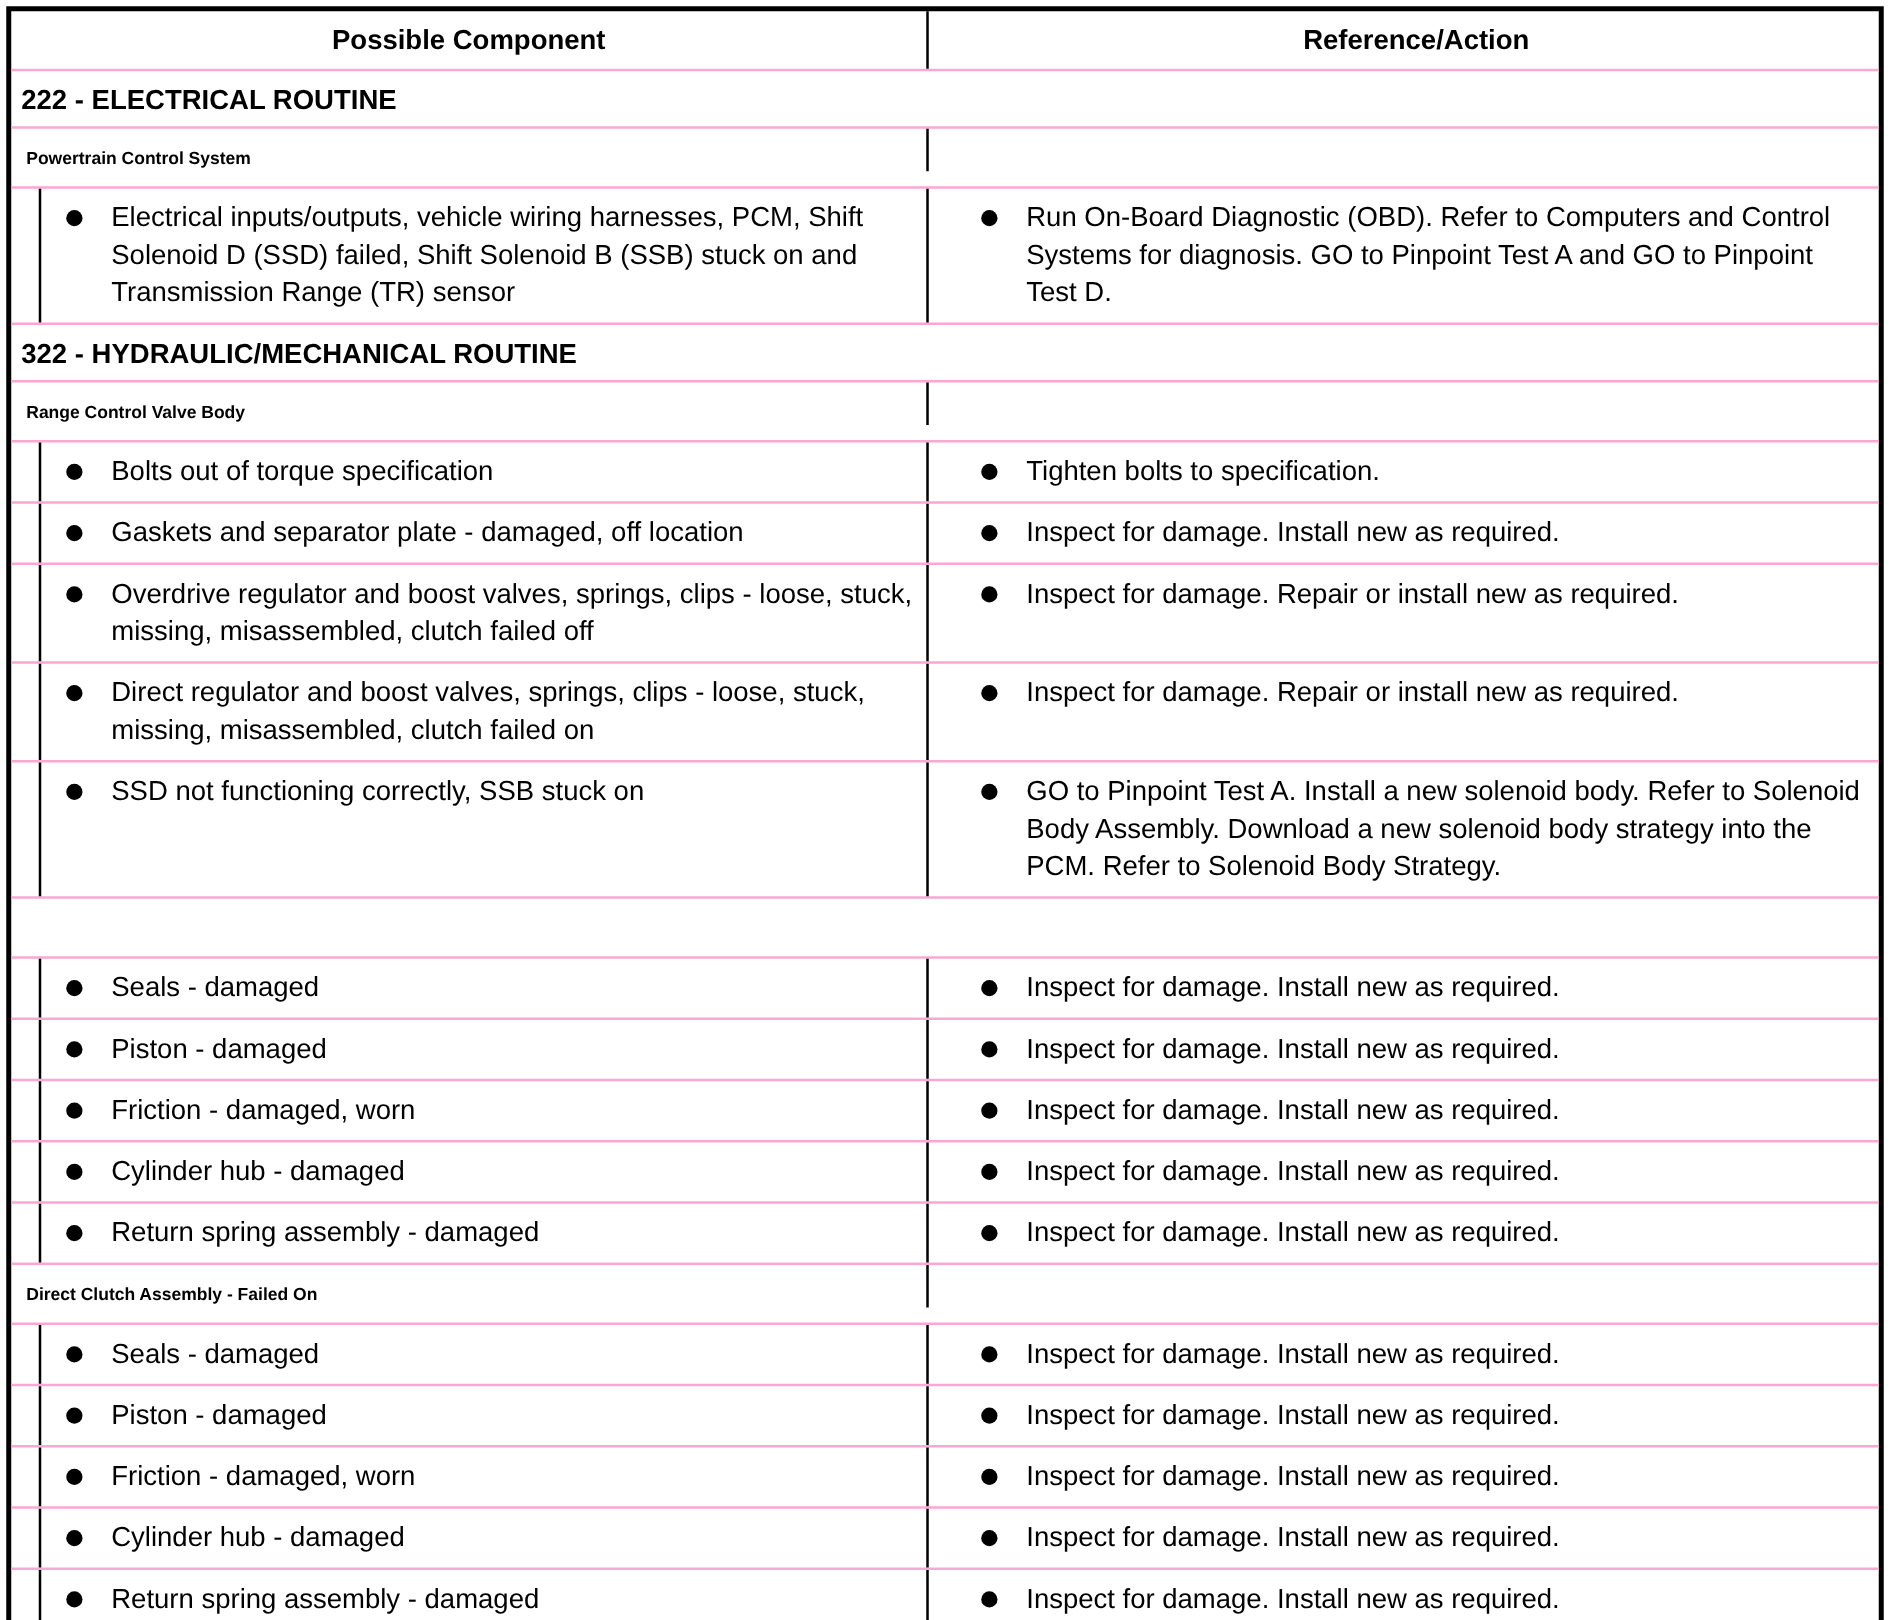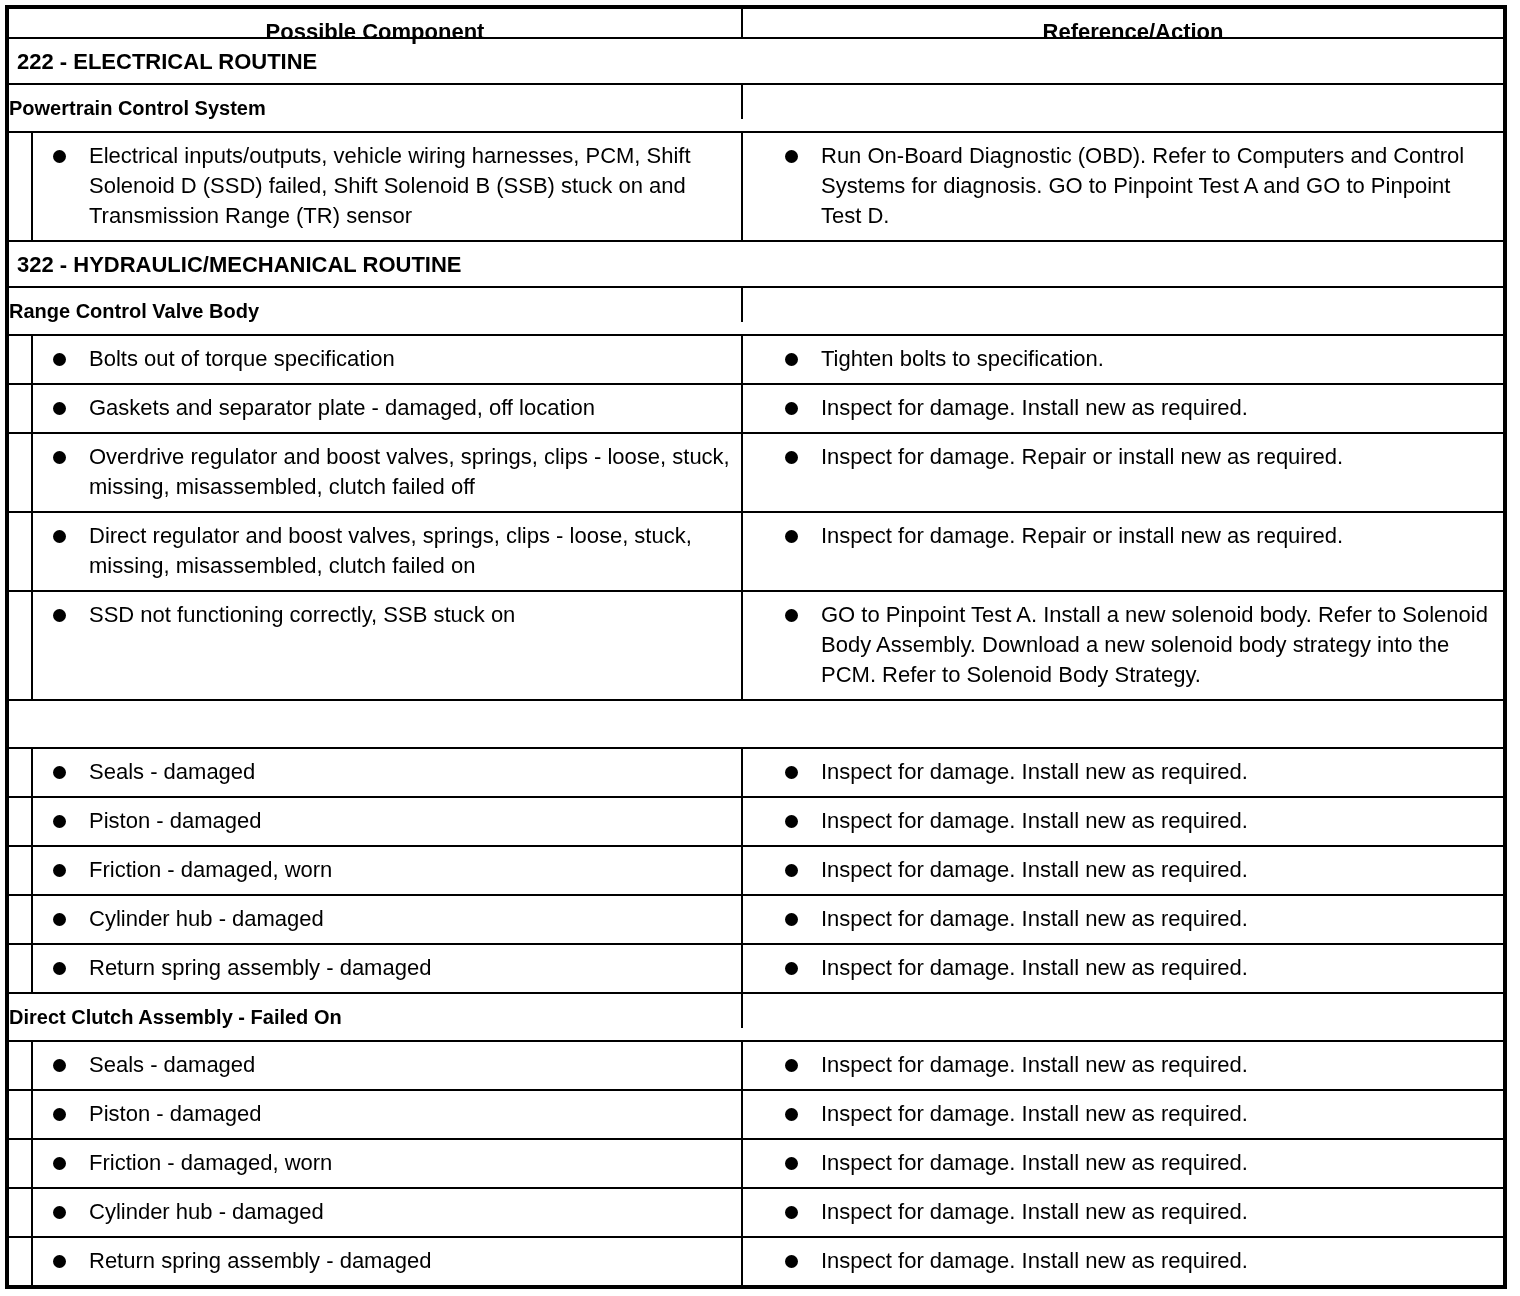--- a/index.html
+++ b/index.html
@@ -1,26 +1,26 @@
 <!DOCTYPE html>
 <html><head>
 <meta charset="utf-8">
 <style>
   html, body { margin: 0; padding: 0; background: #ffffff; }
   body { width: 1520px; height: 1296px; position: relative; overflow: hidden;
          font-family: "Liberation Sans", "DejaVu Sans", sans-serif; color: #000; }
   .tbl { position: absolute; left: 5px; top: 5px; width: 1502px;
          border: 4px solid #000; box-sizing: border-box; }
-  .row { display: flex; border-top: 2px solid #000000; box-sizing: border-box; }
+  .row { display: flex; border-top: 2px solid #f9a8d4; box-sizing: border-box; }
   .row:first-child { border-top: none; }
   .c1 { width: 734px; box-sizing: border-box; border-right: 2px solid #000; position: relative; }
   .c2 { flex: 1; box-sizing: border-box; position: relative; padding-left: 20px; }
-  .hdr .c1, .hdr .c2 { font-weight: bold; text-align: center; font-size: 22px; height: 28px; line-height: 46px; }
+  .hdr .c1, .hdr .c2 { font-weight: bold; text-align: center; font-size: 22px; height: 46px; line-height: 46px; }
   .sec { font-weight: bold; font-size: 22px; height: 46px; line-height: 46px; padding-left: 8px; }
-  .grp .c1 { font-weight: bold; font-size: 20px; height: 34px; line-height: 46px; padding-left: 0; }
+  .grp .c1 { font-weight: bold; font-size: 14px; height: 34px; line-height: 46px; padding-left: 12px; }
   .grp .c2 { height: 46px; }
   .item .c1 { padding-left: 22px; }
   .item .c1 .ind { position: absolute; left: 0; top: 0; bottom: 0; width: 22px; border-right: 2px solid #000; }
   .bul { display: flex; font-size: 22px; line-height: 30px; padding: 8px 10px 9px 0; justify-content: flex-end; }
   .item .c1 .bul { padding-left: 22px; }
   .item .c2 .bul { padding-left: 22px; }
   .dot { width: 13px; height: 13px; border-radius: 50%; background: #000; flex: 0 0 13px; margin-top: 9px; margin-right: 23px; }
   .txt { flex: 1; }
 </style>
 </head>

